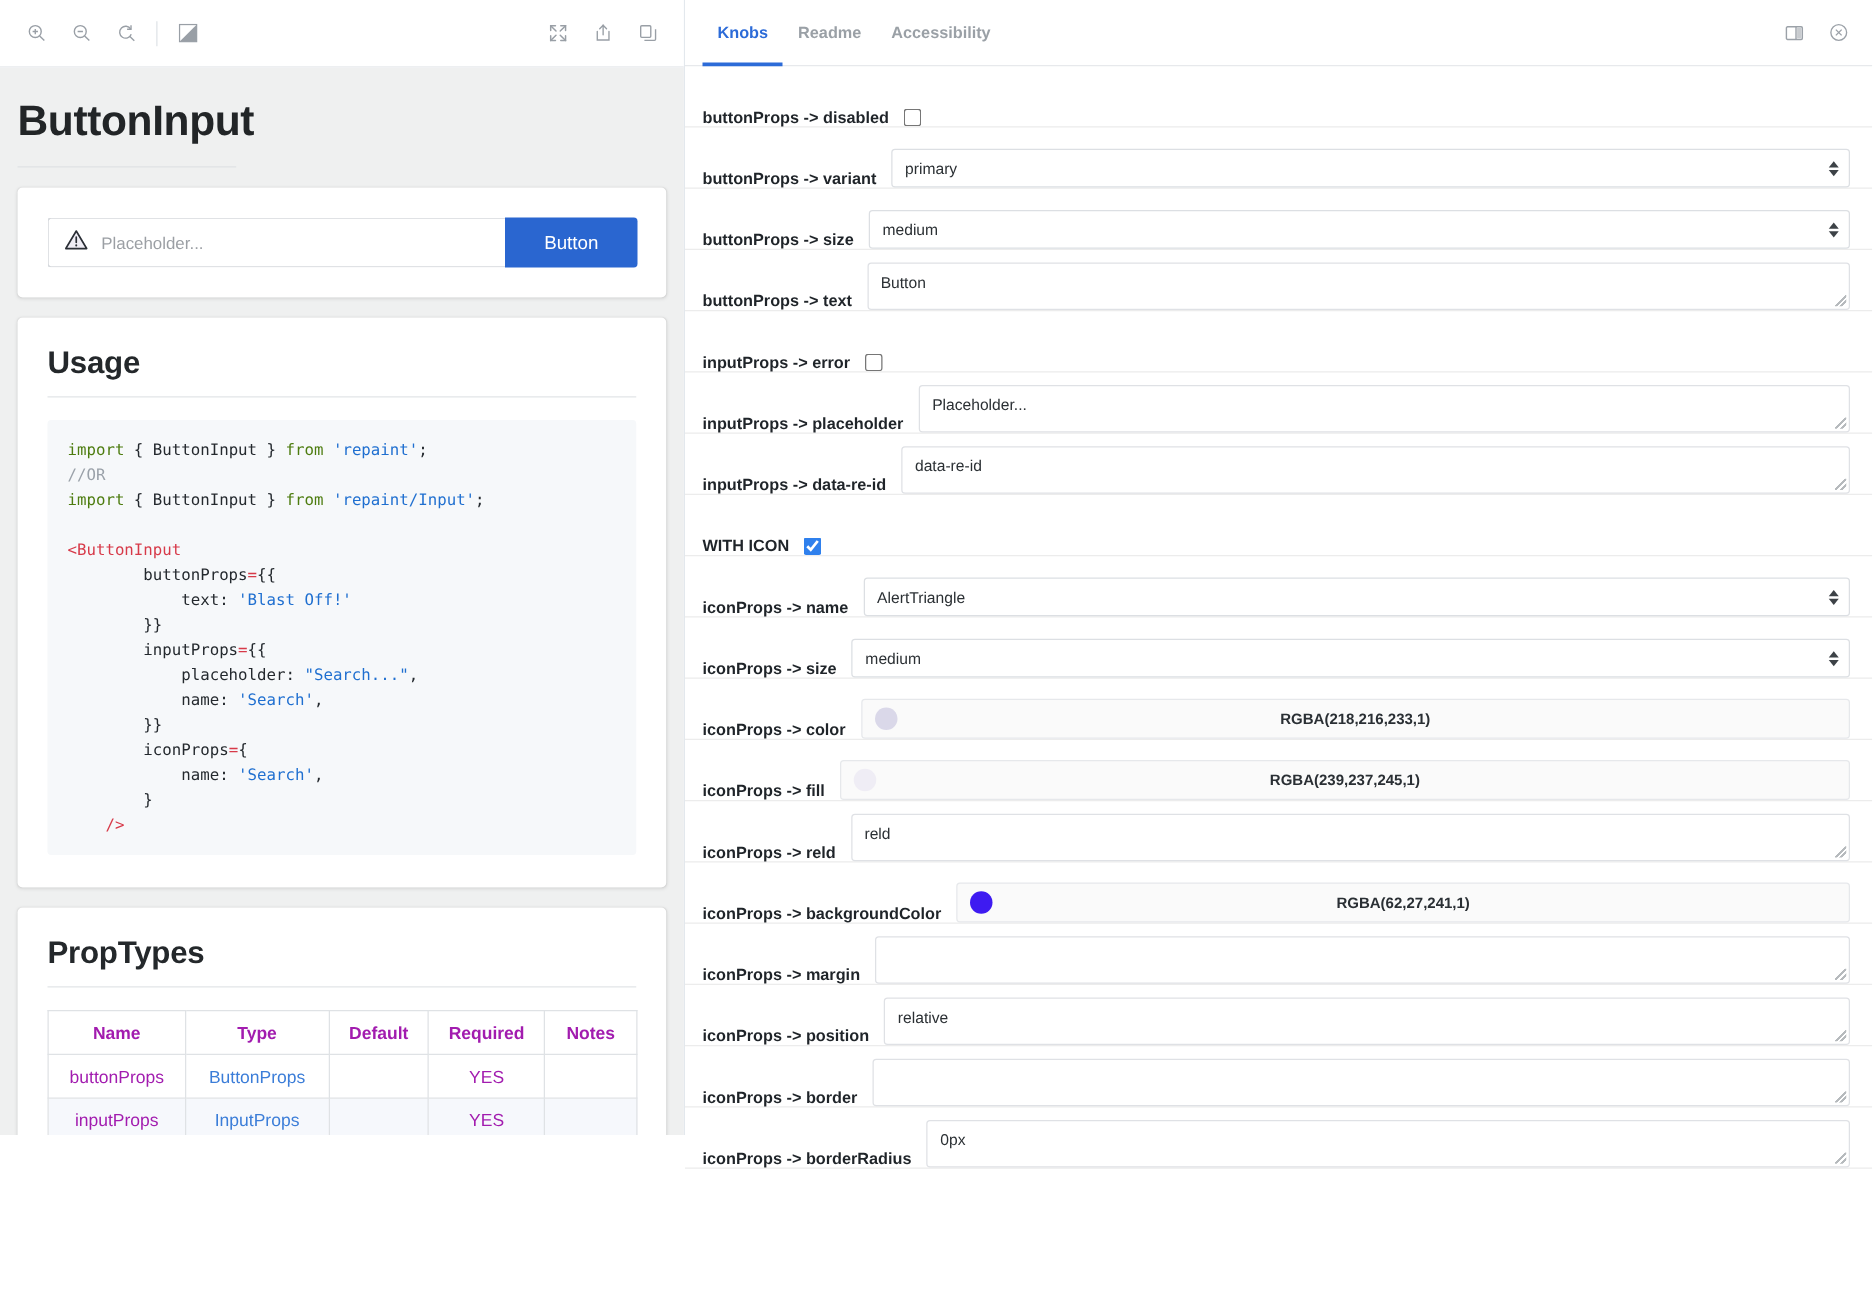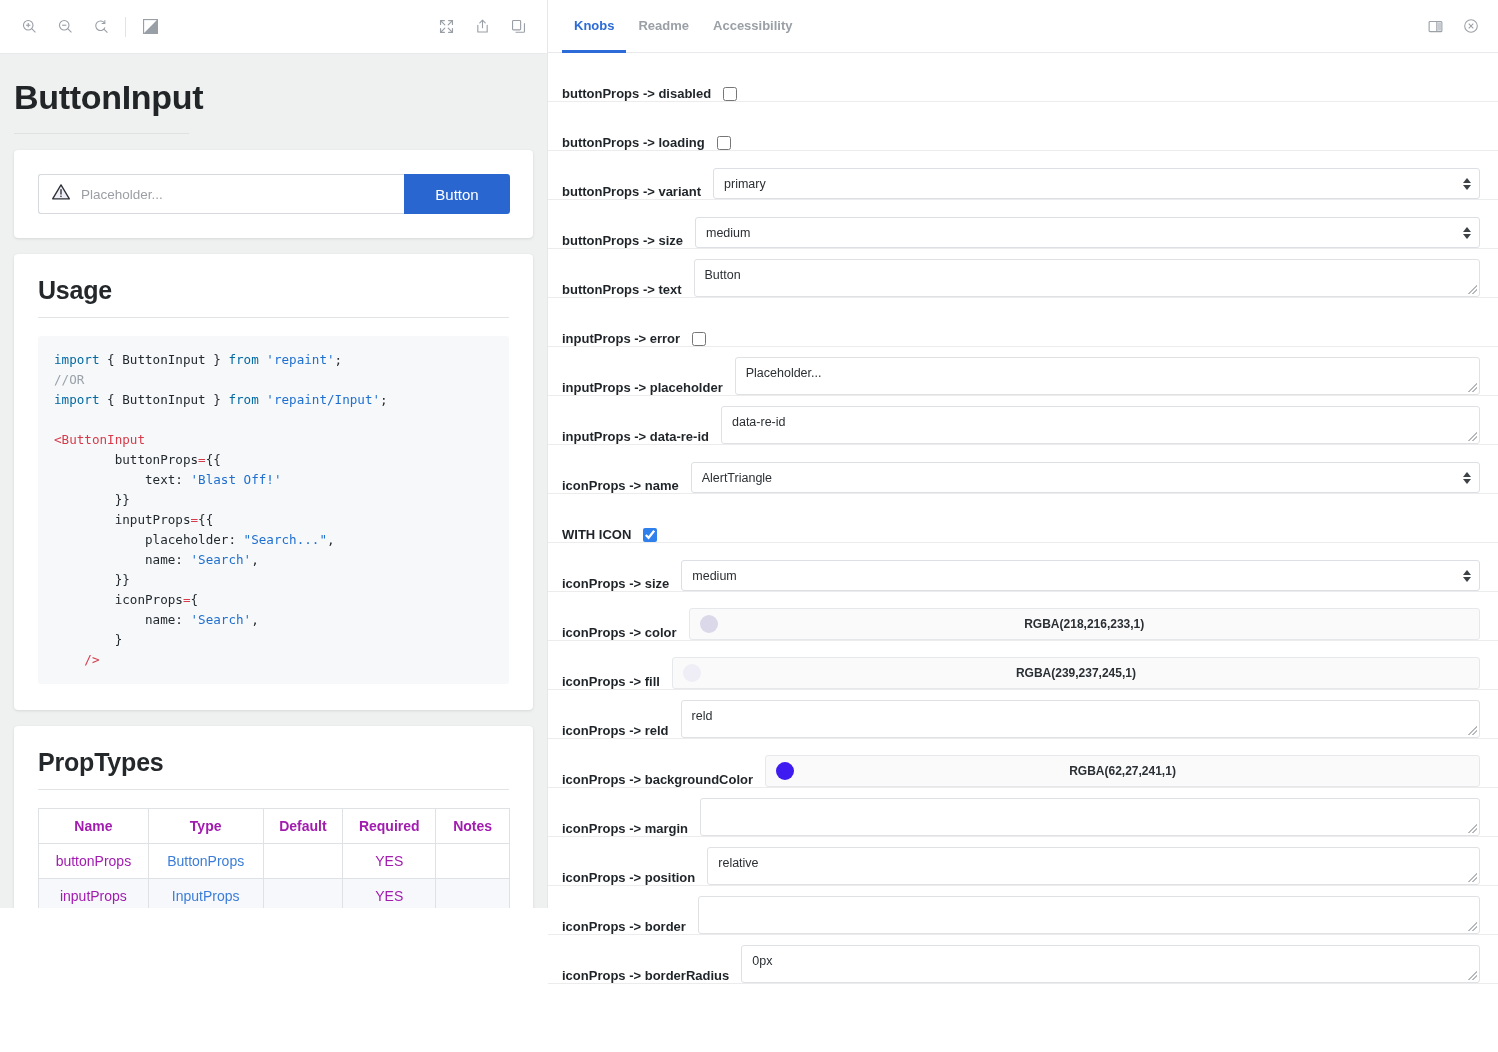--- a/index.html
+++ b/index.html
@@ -100,21 +100,21 @@
     border-radius: 3px;
     margin: 0;
     padding: 14px 16px;
     font-family: "DejaVu Sans Mono", monospace;
     font-size: 12.6px;
     line-height: 20px;
     color: #24292e;
     white-space: pre;
     overflow: hidden;
   }
-  .tok-kw { color: #0369a1; }
+  .tok-kw { color: #4d7c0f; }
   .tok-str { color: #1f6fd0; }
   .tok-com { color: #9aa1a9; }
   .tok-tag { color: #d73a49; }
   .tok-punct-red { color: #d73a49; }
 
   table.proptypes {
     border-collapse: collapse;
     width: 472px;
     font-size: 14px;
   }
@@ -441,26 +441,20 @@
     </div>
 
     <div class="knobs" id="knob-list">
         <div class="knob-row">
           <div class="knob-label">buttonProps -&gt; disabled</div>
           <div class="knob-control" style="flex: 0 0 auto;">
             <input type="checkbox" class="knob-check" style="">
           </div>
         </div>
         <div class="knob-row">
-          <div class="knob-label">buttonProps -&gt; loading</div>
-          <div class="knob-control" style="flex: 0 0 auto;">
-            <input type="checkbox" class="knob-check" style="">
-          </div>
-        </div>
-        <div class="knob-row">
           <div class="knob-label">buttonProps -&gt; variant</div>
           <div class="knob-control">
             <div class="fake-select">
               <span>primary</span>
               <span class="spinner">
                 <span class="up"></span>
                 <span class="dn"></span>
               </span>
             </div>
           </div>
@@ -495,38 +489,38 @@
             <div class="fake-textarea">Placeholder...</div>
           </div>
         </div>
         <div class="knob-row">
           <div class="knob-label">inputProps -&gt; data-re-id</div>
           <div class="knob-control">
             <div class="fake-textarea">data-re-id</div>
           </div>
         </div>
         <div class="knob-row">
+          <div class="knob-label">WITH ICON</div>
+          <div class="knob-control" style="flex: 0 0 auto;">
+            <input type="checkbox" class="knob-check" checked="" style="">
+          </div>
+        </div>
+        <div class="knob-row">
           <div class="knob-label">iconProps -&gt; name</div>
           <div class="knob-control">
             <div class="fake-select">
               <span>AlertTriangle</span>
               <span class="spinner">
                 <span class="up"></span>
                 <span class="dn"></span>
               </span>
             </div>
           </div>
         </div>
         <div class="knob-row">
-          <div class="knob-label">WITH ICON</div>
-          <div class="knob-control" style="flex: 0 0 auto;">
-            <input type="checkbox" class="knob-check" checked="" style="">
-          </div>
-        </div>
-        <div class="knob-row">
           <div class="knob-label">iconProps -&gt; size</div>
           <div class="knob-control">
             <div class="fake-select">
               <span>medium</span>
               <span class="spinner">
                 <span class="up"></span>
                 <span class="dn"></span>
               </span>
             </div>
           </div>

